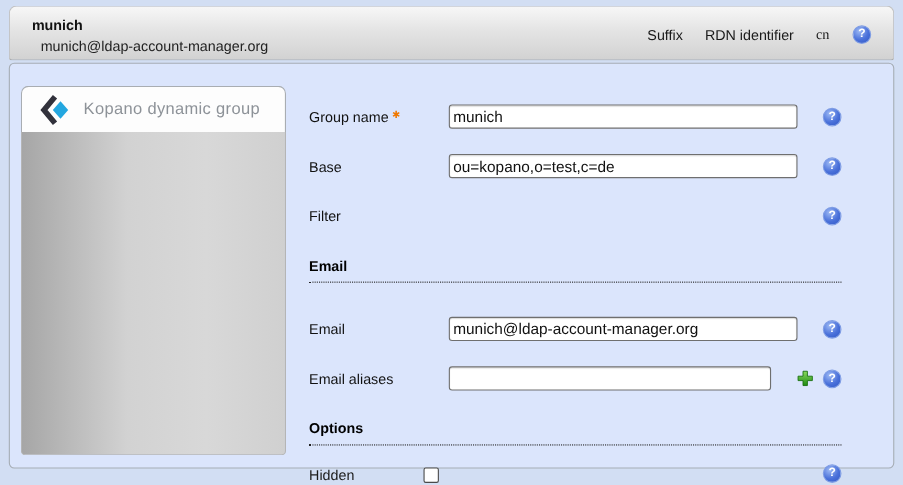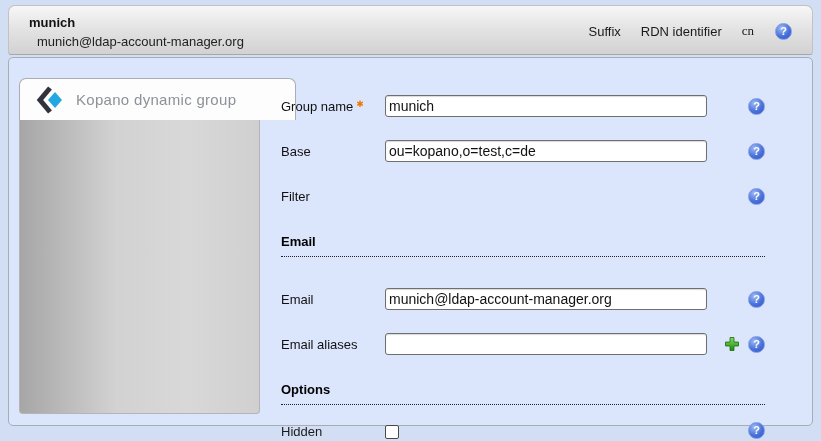--- a/index.html
+++ b/index.html
@@ -60,21 +60,21 @@
     width: 805px; height: 369px;
     background: #dbe5fc;
     border: 1px solid #a6adb5;
     border-radius: 5px;
   }
 
   
   .tab {
     position: absolute;
     left: 10px; top: 20px;
-    width: 277px; height: 42px;
+    width: 241px; height: 42px;
     background: #fdfdfd;
     border: 1px solid #a9adb2;
     border-bottom: none;
     border-radius: 7px 7px 0 0;
     display: flex; align-items: center;
     padding-left: 16px;
     cursor: pointer;
   }
   .tab .logo { margin-right: 12px; display: inline-flex; }
   .tab .tab-text {
@@ -95,20 +95,21 @@
   
   .form-area {
     position: absolute;
     left: 272px; top: 31px;
     width: 484px;
   }
   .row {
     display: flex; align-items: center;
     height: 34px;
     margin-bottom: 11px;
+    gap: 23px;
   }
   .row .lbl { width: 104px; flex: 0 0 104px; color: #111; }
   .req {
     color: #f07800;
     font-size: 9px;
     vertical-align: top;
     margin-left: 3px;
   }
   input.txt {
     width: 322px; height: 22px;

